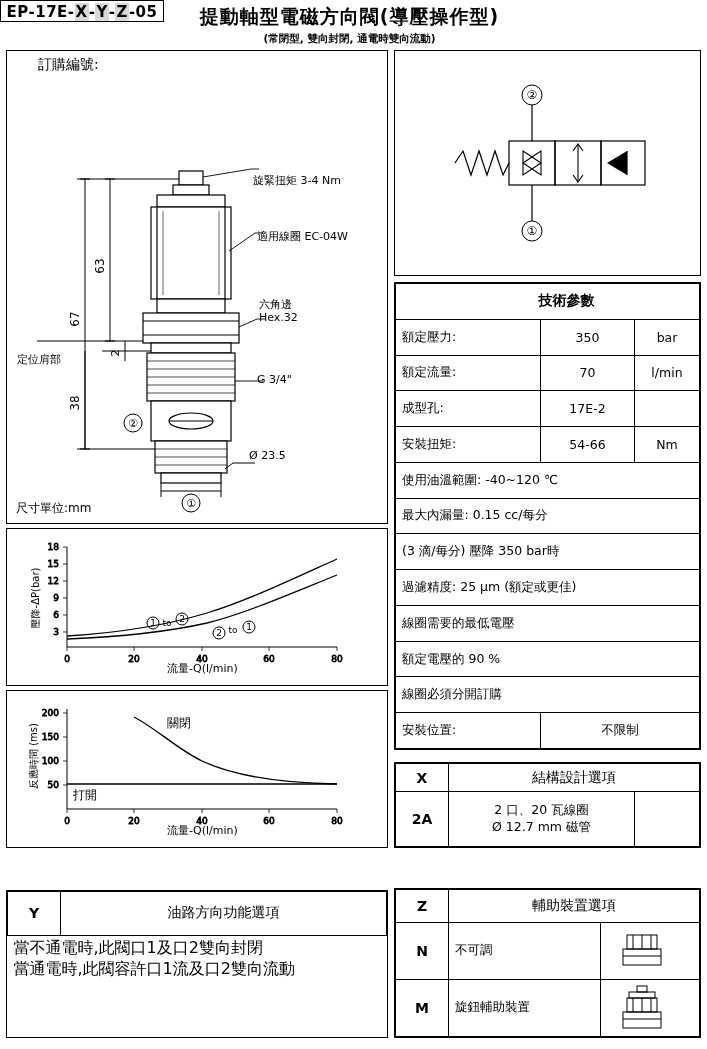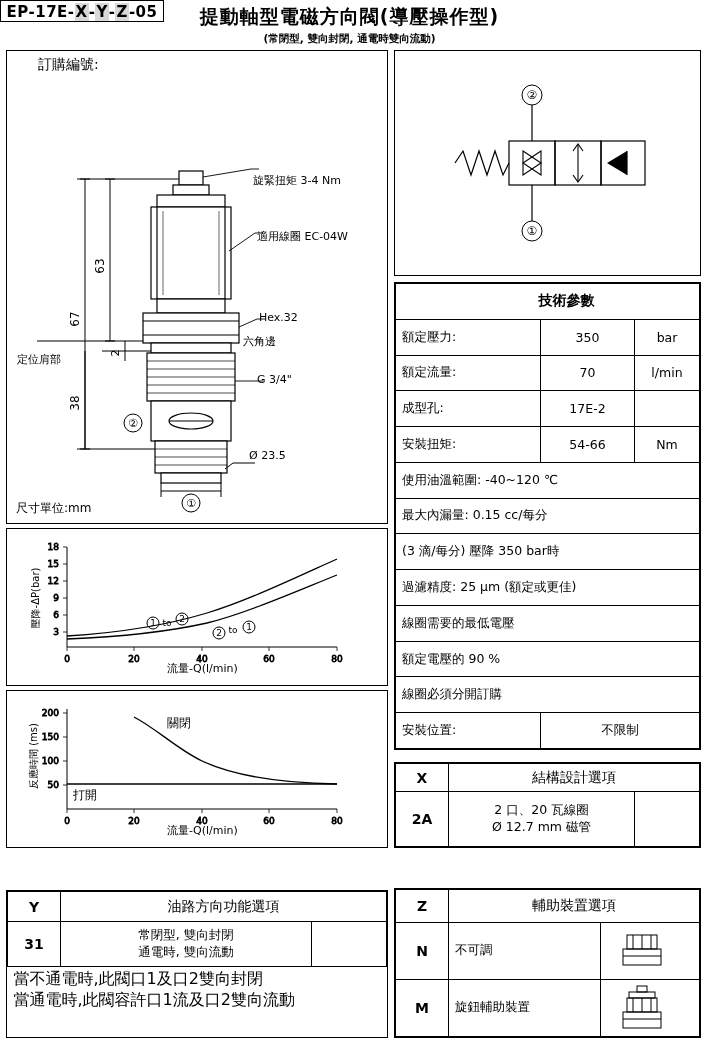--- a/index.html
+++ b/index.html
@@ -141,21 +141,21 @@
       <text x="184" y="456" font-size="11" text-anchor="middle" font-family="DejaVu Sans">①</text>
 
       <text x="72" y="268" font-size="12" text-anchor="middle" transform="rotate(-90 72 268)" font-family="DejaVu Sans">67</text>
       <text x="97" y="215" font-size="12" text-anchor="middle" transform="rotate(-90 97 215)" font-family="DejaVu Sans">63</text>
       <text x="72" y="352" font-size="12" text-anchor="middle" transform="rotate(-90 72 352)" font-family="DejaVu Sans">38</text>
       <text x="112" y="302" font-size="11" text-anchor="middle" transform="rotate(-90 112 302)" font-family="DejaVu Sans">2</text>
     </svg>
 
     <div class="lbl" style="left:246px;top:122px;">旋緊扭矩 3-4 Nm</div>
     <div class="lbl" style="left:250px;top:178px;">適用線圈 EC-04W</div>
-    <div class="lbl" style="left:236px;top:246px;margin-top:37px;">六角邊</div>
+    <div class="lbl" style="left:252px;top:246px;">六角邊</div>
     <div class="lbl" style="left:252px;top:260px;">Hex.32</div>
     <div class="lbl" style="left:250px;top:322px;">G 3/4"</div>
     <div class="lbl" style="left:242px;top:398px;">Ø 23.5</div>
     <div class="lbl" style="left:10px;top:281px;margin-top:20px;">定位肩部</div>
   </div>
 
   <div id="ordLabel" class="lbl">訂購編號:</div>
   <div id="ordBox">
     <span>EP-17E-</span><span class="hl">X</span><span>-</span><span class="hl">Y</span><span>-</span><span class="hl">Z</span><span>-05</span>
   </div>
@@ -250,28 +250,20 @@
     <div class="lbl" style="left:160px;top:132px;font-size:11px;">流量-Q(l/min)</div>
     <div class="lbl" style="left:-28px;top:58px;transform:rotate(-90deg);font-size:10px;width:110px;text-align:center;">反應時間 (ms)</div>
   </div>
 
   <div class="box" id="yBox">
     <table>
       <tbody>
           <tr style="height:30px;">
         <td class="optKey">Y</td>
         <td class="optHead" colspan="2">油路方向功能選項</td>
-      </tr>
-      <tr style="height:44px;">
-        <td class="optKey">31</td>
-        <td class="ctr">
-          <div>常閉型, 雙向封閉</div>
-          <div>通電時, 雙向流動</div>
-        </td>
-        <td style="width:62px;"></td>
       </tr>
       <tr style="height:70px;">
         <td colspan="3" style="border-left:none;border-right:none;border-bottom:none;vertical-align:top;">
           <div class="small" style="margin-top:2px;">當不通電時,此閥口1及口2雙向封閉</div>
           <div class="small">當通電時,此閥容許口1流及口2雙向流動</div>
         </td>
       </tr>
     </tbody>
       </table>
   </div>

